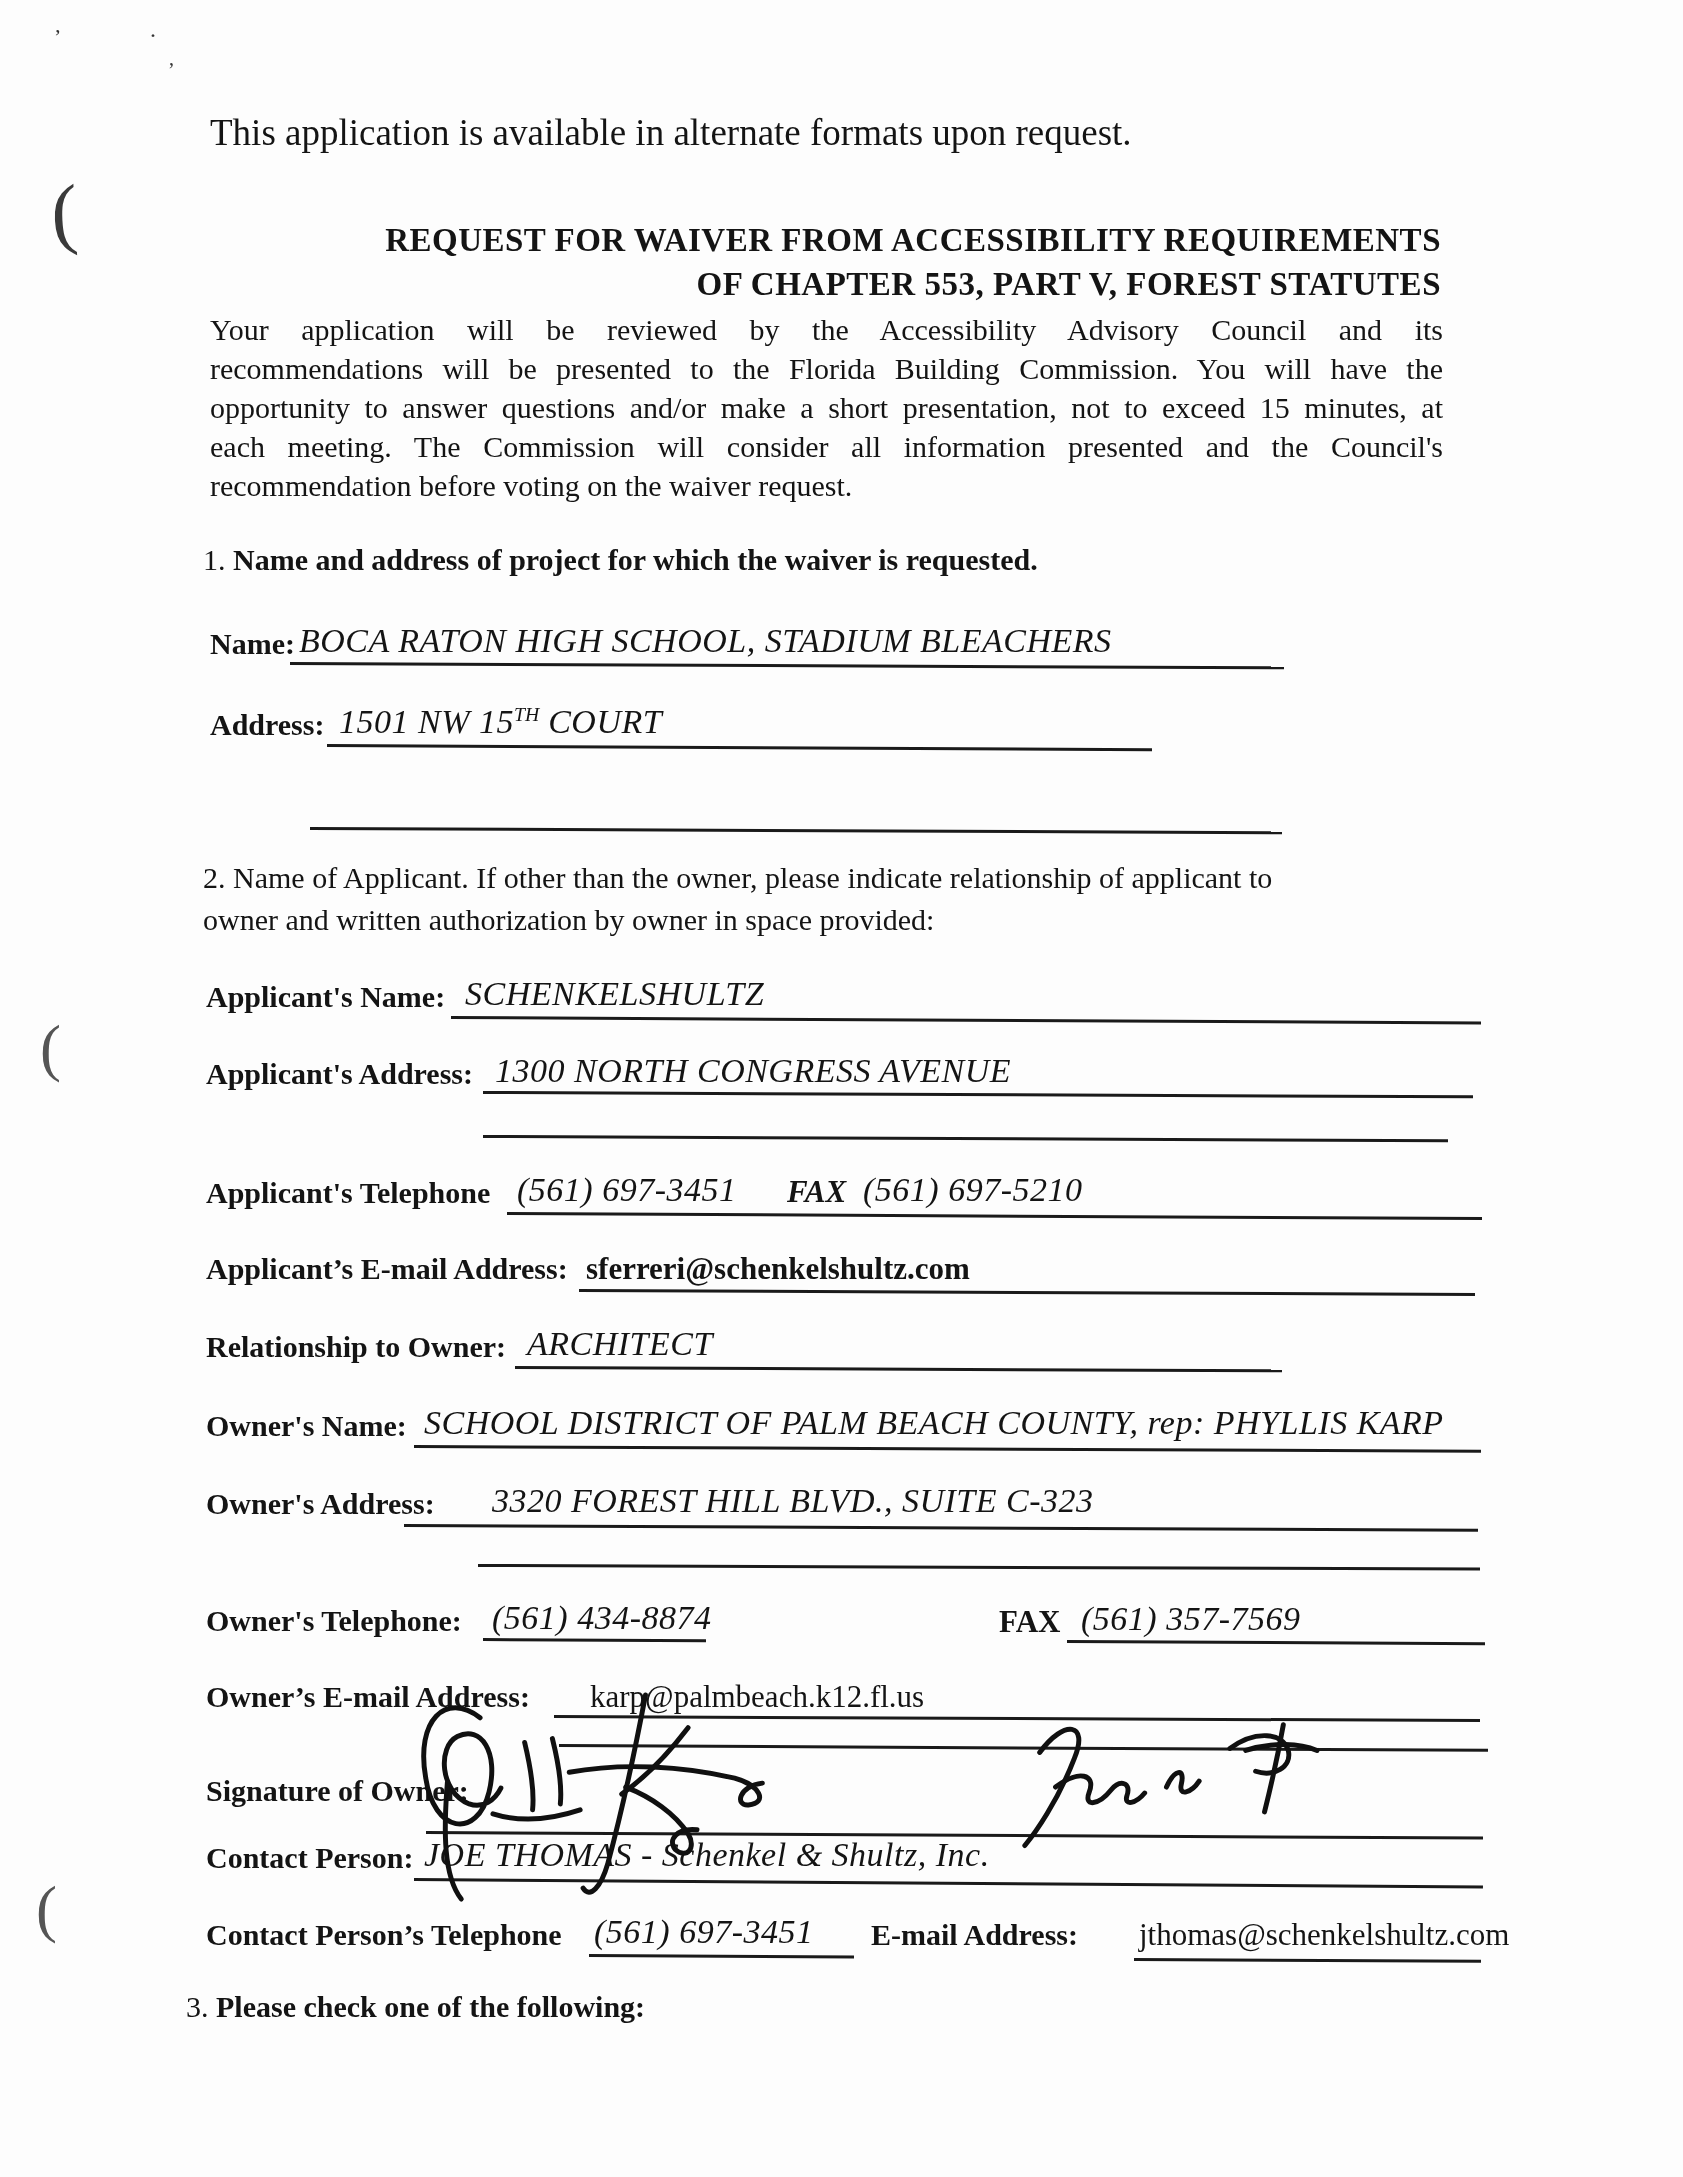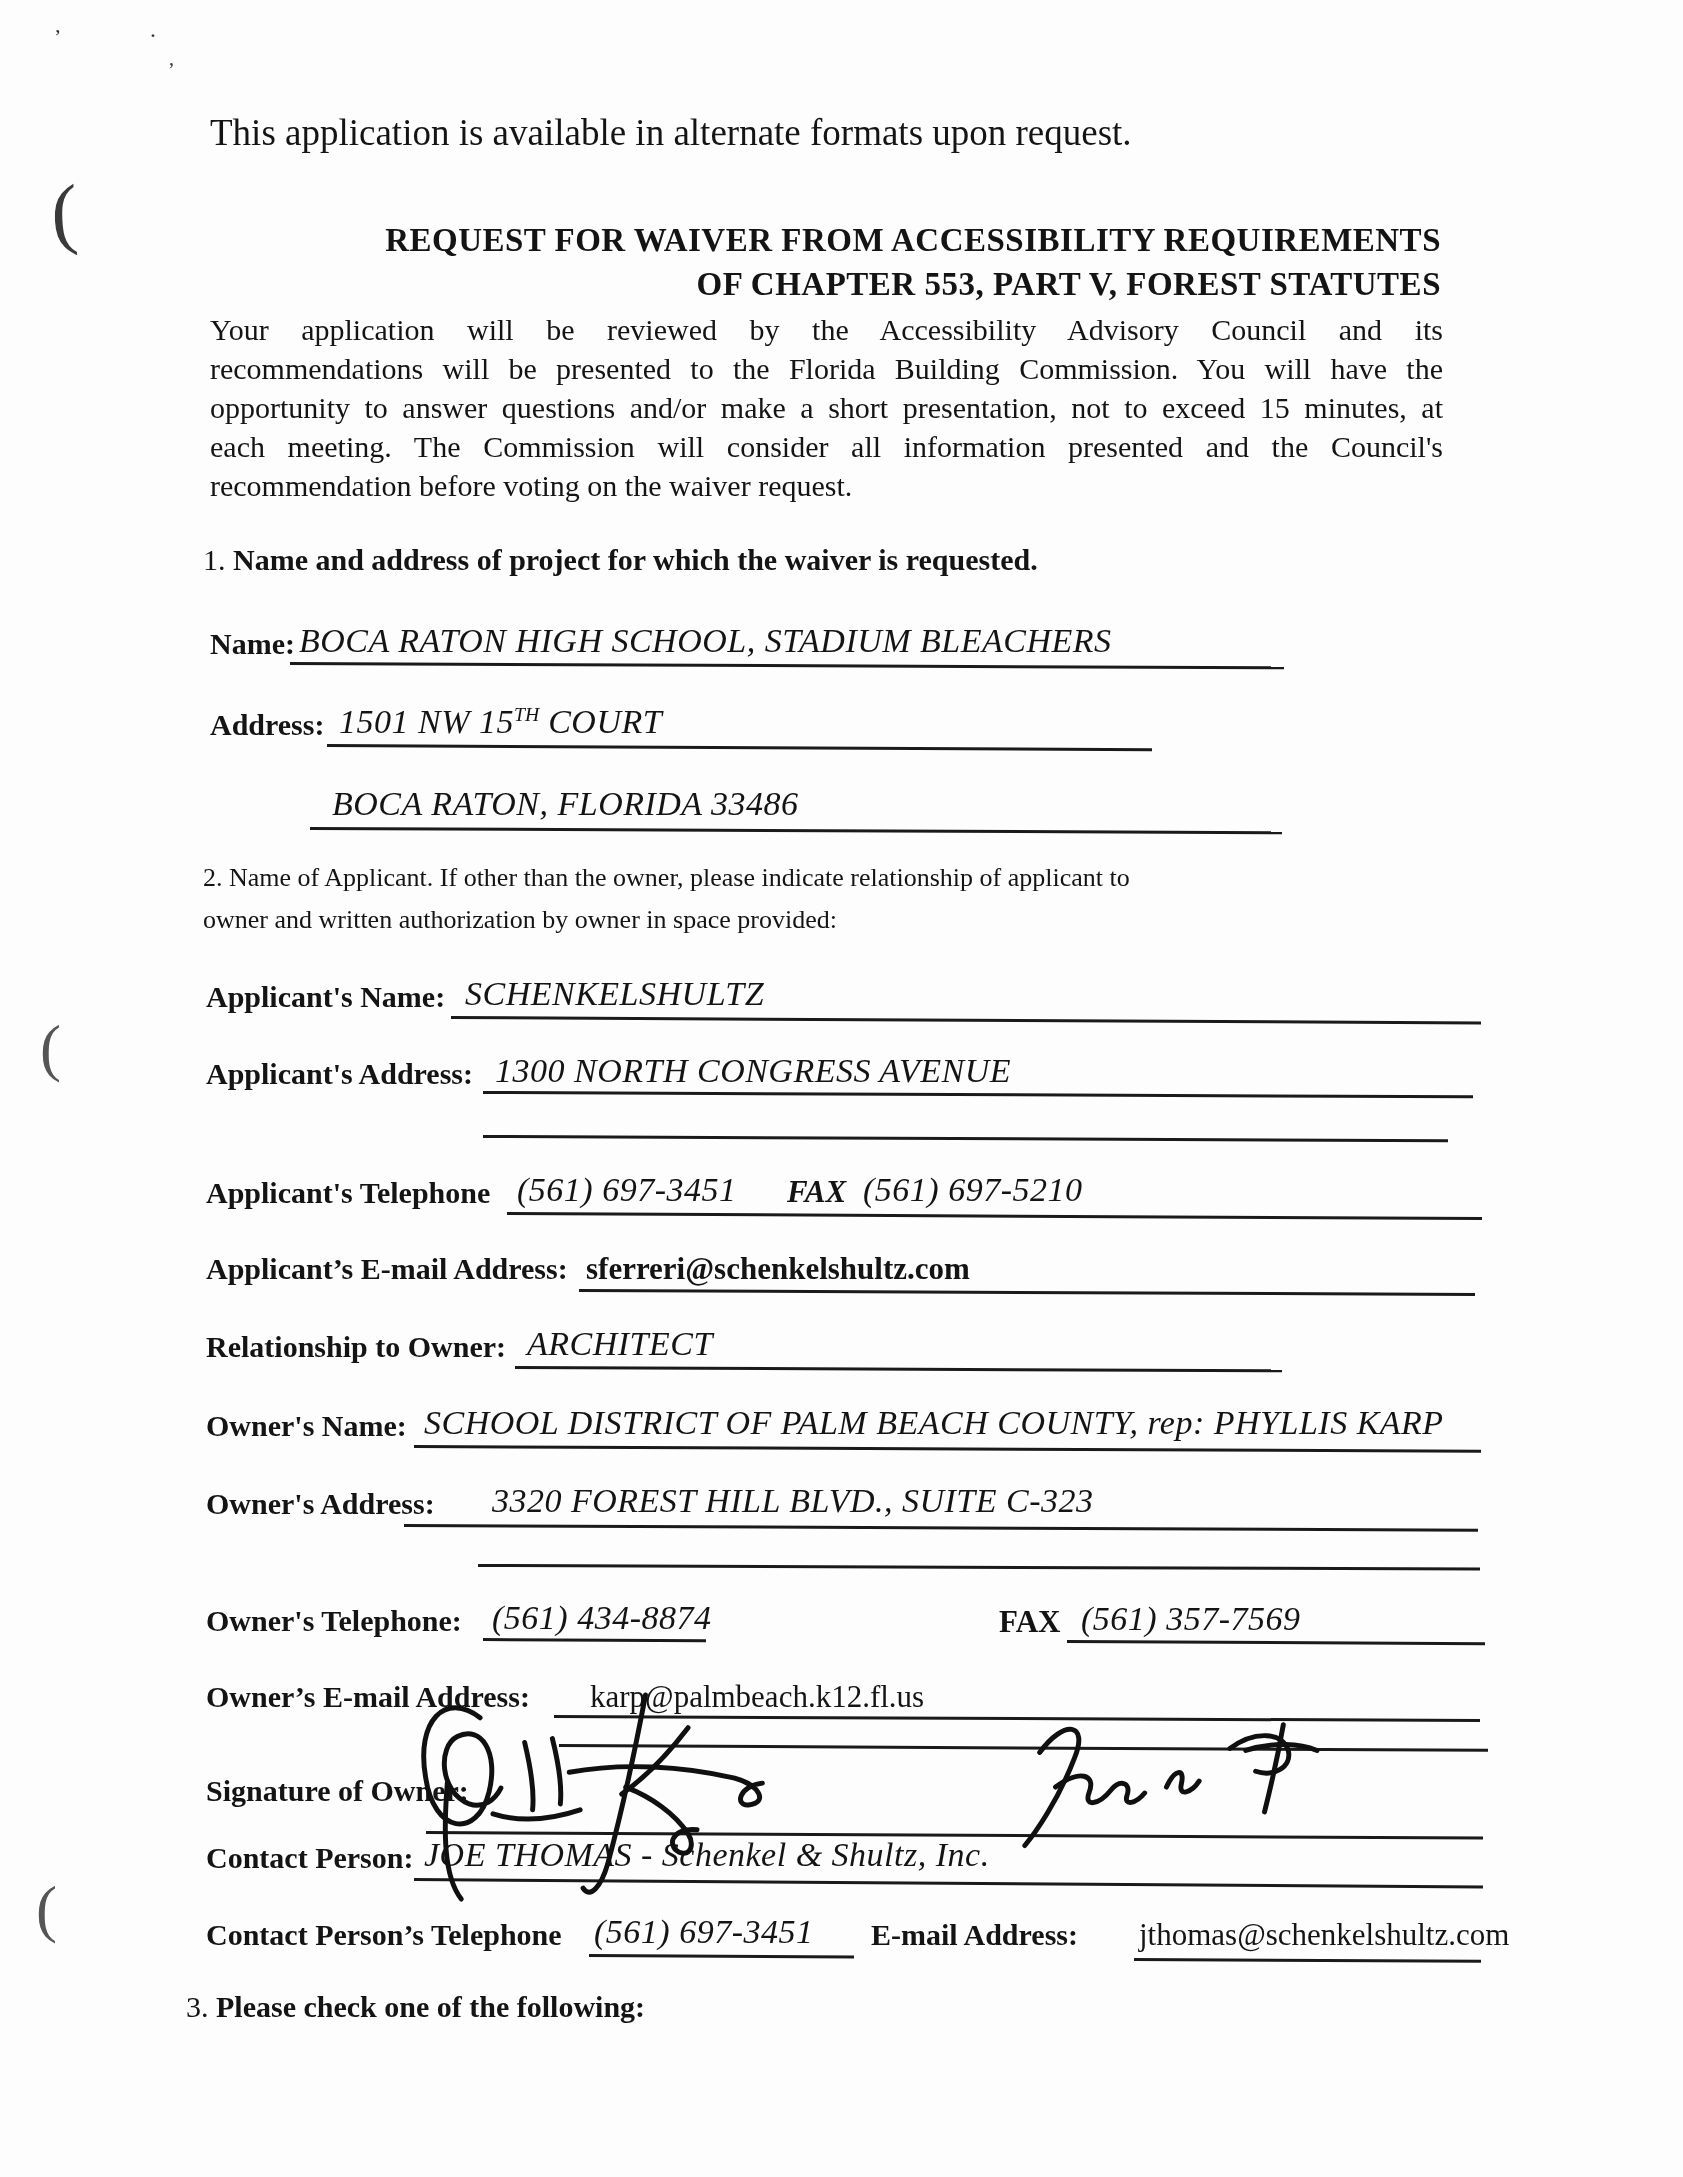--- a/index.html
+++ b/index.html
@@ -17,21 +17,21 @@
   .rule { position:absolute; height:3px; background:#1a1a1a; transform-origin:left center; }
   .title-wrap { position:absolute; left:210px; top:178px; width:1231px; text-align:right;margin-top:40px; }
   .title-line { font-size:33px; font-weight:bold; line-height:44px; letter-spacing:0.5px; }
   .para { position:absolute; left:210px; top:310px; width:1233px; }
   .jline { font-size:30px; line-height:39px; text-align:justify; text-align-last:justify; white-space:nowrap; }
   .jline.last { text-align-last:left; }
   .sec { position:absolute; white-space:nowrap; font-size:30px; }
   .sec .num { font-weight:normal; }
   .sec .b { font-weight:bold; }
   .sec2 { position:absolute; left:203px; top:857px; }
-  .sec2 .line { font-size:26px; line-height:42px; white-space:nowrap; }
+  .sec2 .line { font-size:30px; line-height:42px; white-space:nowrap; }
   .sup { font-size:0.58em; vertical-align:super; letter-spacing:0; }
   .paren { position:absolute; color:#3a3a3a; font-family:"Liberation Serif", serif; }
   .speck { position:absolute; color:#333; }
   svg.sig { position:absolute; left:386px; top:1673px; pointer-events:none; }
 </style>
 </head>
 <body>
 
 <div class="page">
 
@@ -65,21 +65,20 @@
   <span class="lbl" style="left:210px; top:627px;">Name:</span>
   <span class="val" style="left:299px; top:622px;">BOCA RATON HIGH SCHOOL, STADIUM BLEACHERS</span>
   <div class="rule" style="left:290px; top:662px; width:994px; transform:rotate(0.25deg);"></div>
 
   <span class="lbl" style="left:210px; top:708px;">Address:</span>
   <span class="val" style="left:339px; top:703px;">
     <span>1501 NW 15</span><span class="sup">TH</span><span> COURT</span>
   </span>
   <div class="rule" style="left:327px; top:744px; width:825px; transform:rotate(0.3deg);"></div>
 
-  <span class="val" style="left:332px; top:785px;">BOCA RATON, FLORIDA 33486</span>
   <div class="rule" style="left:310px; top:827px; width:972px; transform:rotate(0.25deg);"></div>
 
   <div class="sec2">
     <div class="line">
       <span class="num">2.</span>
       <span class="b">Name of Applicant. If other than the owner, please indicate relationship of applicant to</span>
     </div>
     <div class="line b">owner and written authorization by owner in space provided:</div>
   </div>
 

